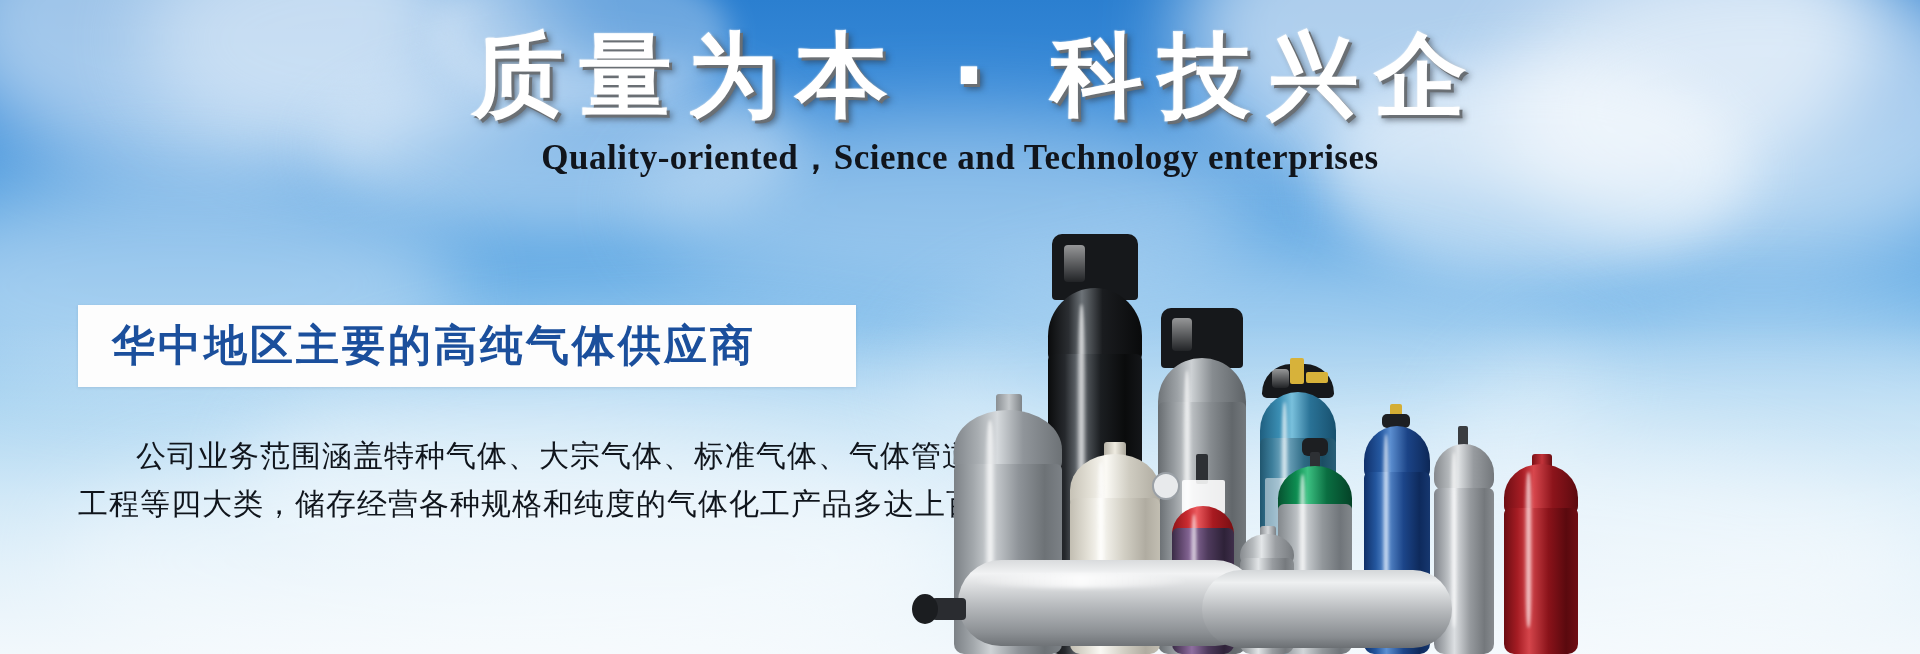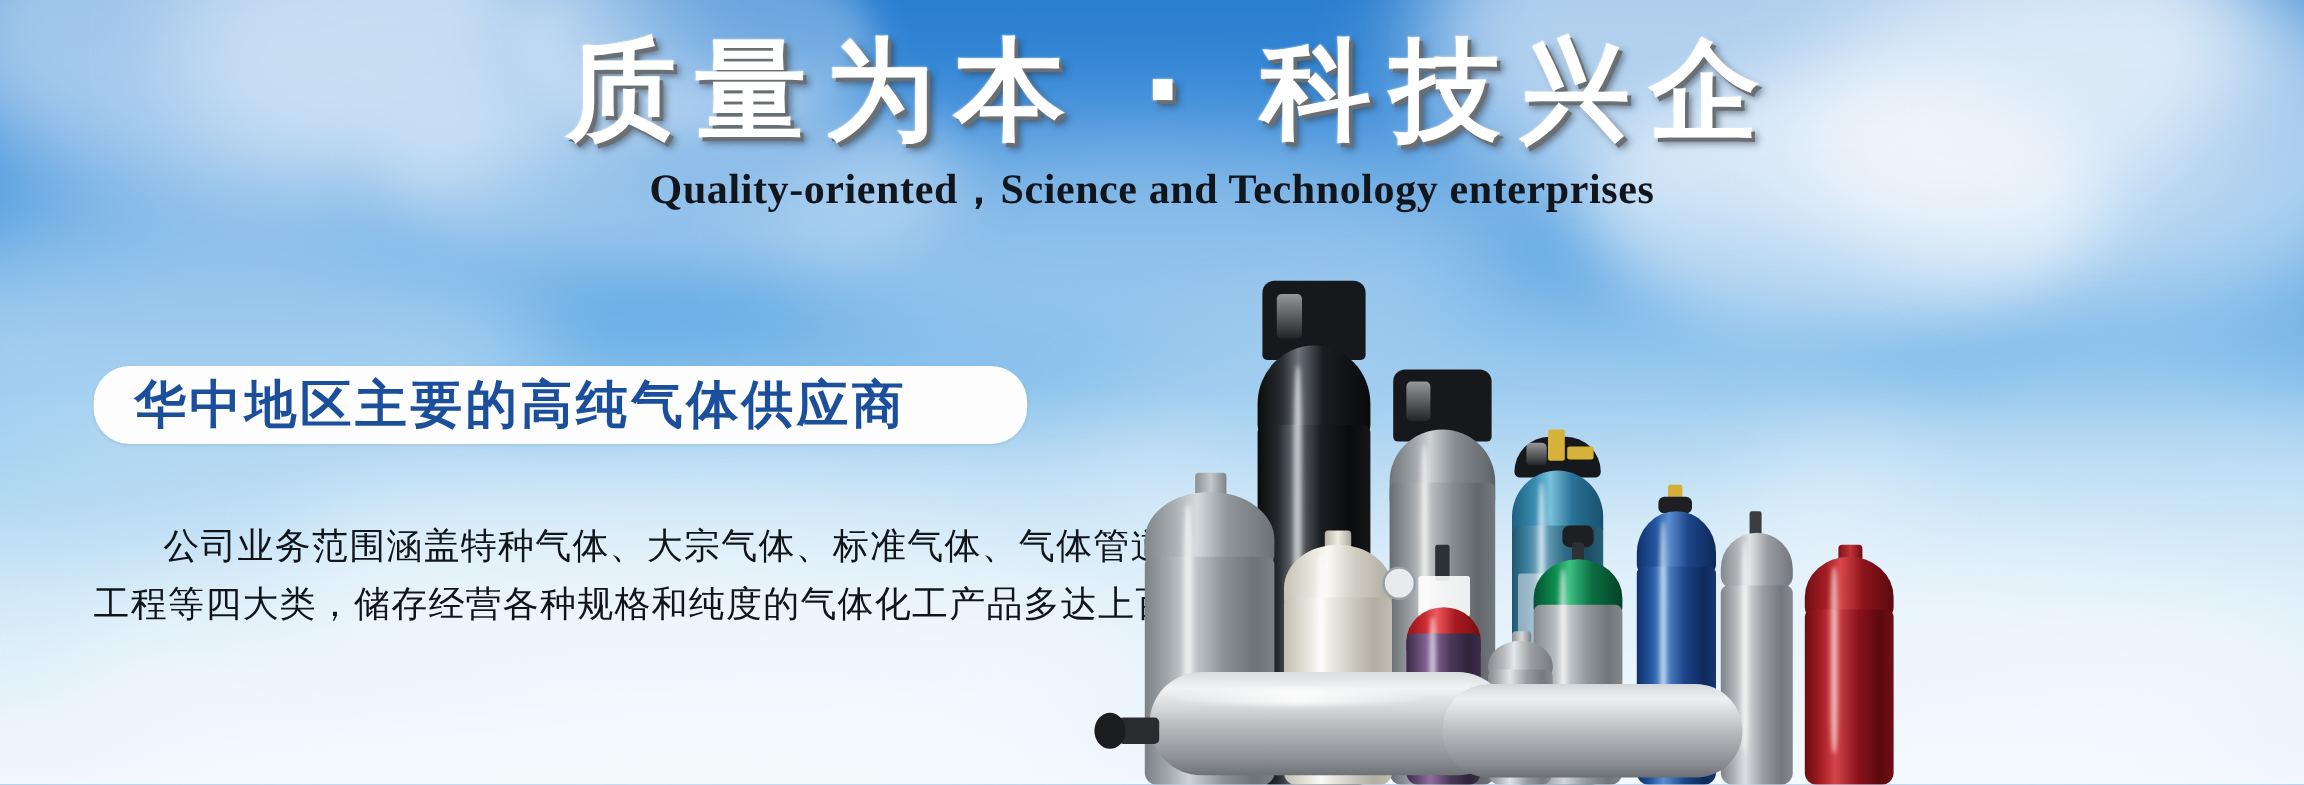--- a/index.html
+++ b/index.html
@@ -79,25 +79,24 @@
     line-height:44px;
     color:#11151c;
     letter-spacing:.5px;
     white-space:nowrap;
   }
 
   
   #callout{
     position:absolute;
     left:78px; top:305px;
-    width:778px; height:65px;
+    width:778px; height:82px;
     background:#fdfdfd;
     display:flex; align-items:center;
     box-shadow:0 1px 3px rgba(20,50,80,.12);
-    border-radius:30px;
   }
   #callout-text{
     font-family:"DejaVu Sans", sans-serif;
     font-weight:700;
     font-size:43px;
     letter-spacing:3px;
     color:#1b4f9c;
     padding-left:34px;
     white-space:nowrap;
   }

